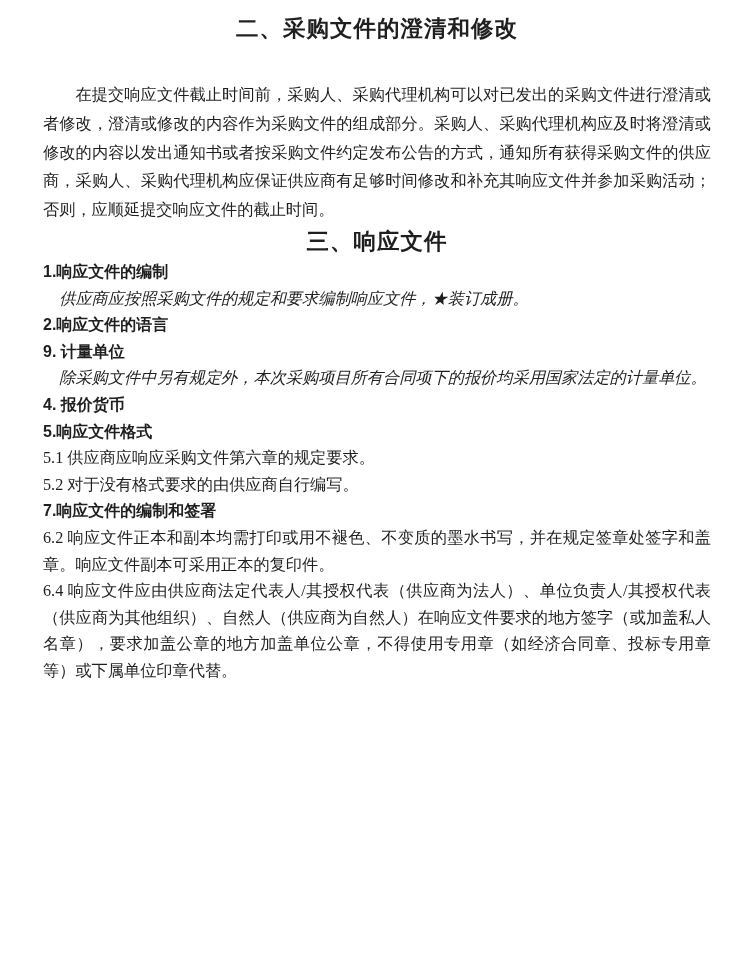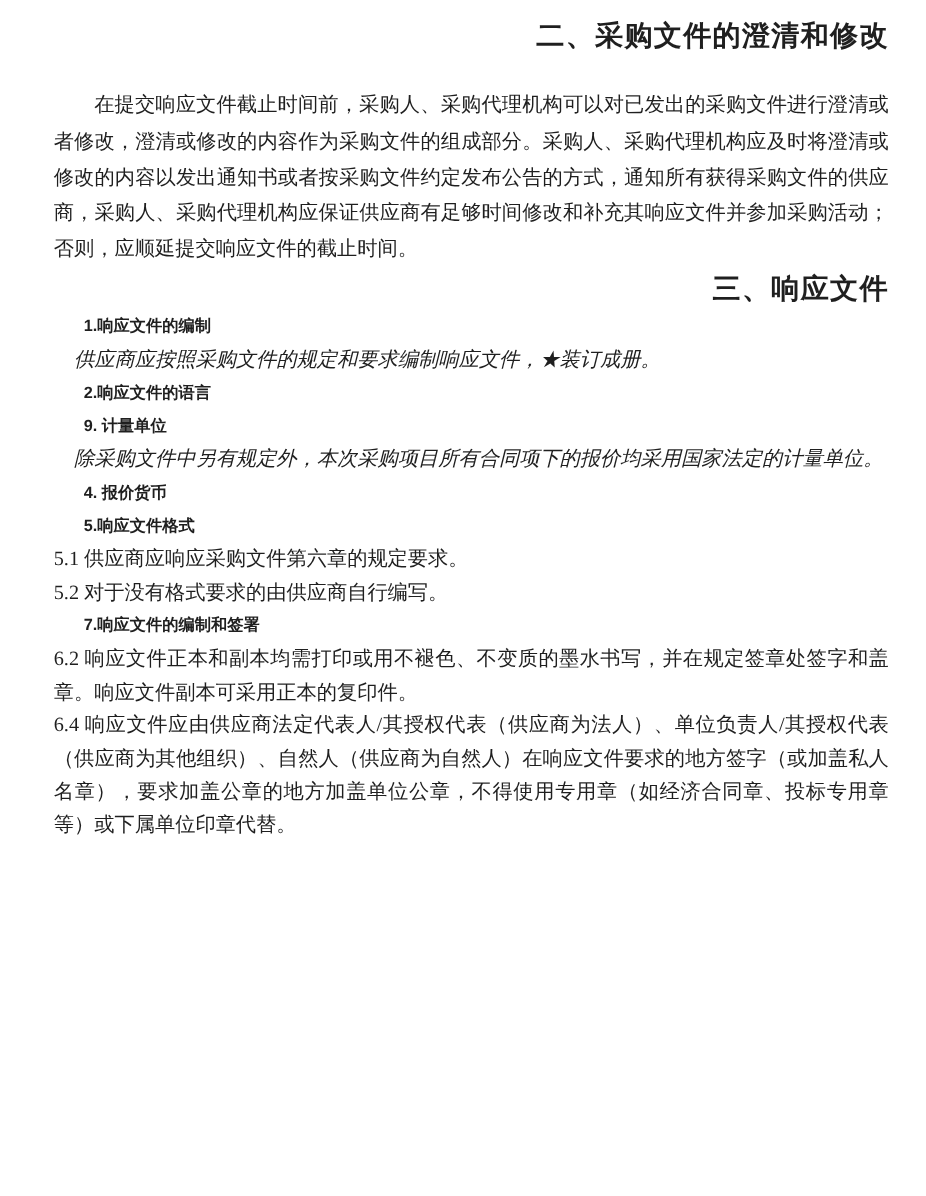--- a/index.html
+++ b/index.html
@@ -15,36 +15,35 @@
     width: 741px;
     height: 957px;
     padding: 12px 30px 0 43px;
     background: #ffffff;
   }
   .sec-title {
     font-family: "Liberation Sans", "DejaVu Sans", sans-serif;
     font-weight: 700;
     font-size: 22.5px;
     line-height: 34px;
-    text-align: right;
+    text-align: center;
     letter-spacing: 1px;
   }
   .intro {
-    margin-top: 24px;
+    margin-top: 35px;
     font-size: 16.2px;
     line-height: 28.8px;
     text-align: justify;
     text-indent: 2em;
   }
   .heading {
     font-family: "Liberation Sans", "DejaVu Sans", sans-serif;
     font-weight: 700;
-    font-size: 13px;
+    font-size: 16px;
     line-height: 26.6px;
-    margin-left: 24px;
   }
   .body-p {
     font-size: 16.2px;
     line-height: 26.6px;
     text-align: justify;
     text-indent: 1em;
     font-style: italic;
   }
   .clause {
     font-size: 16.2px;

